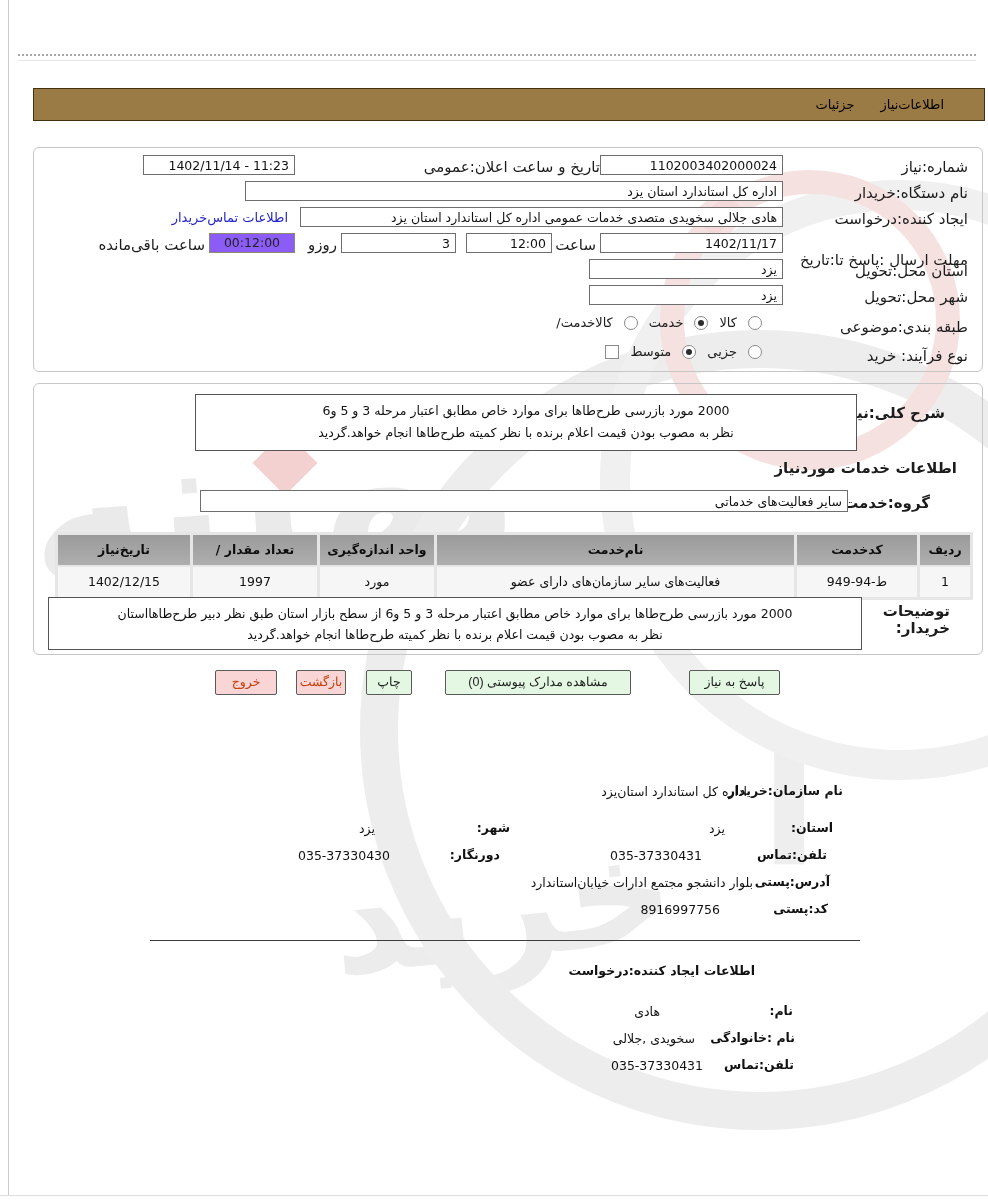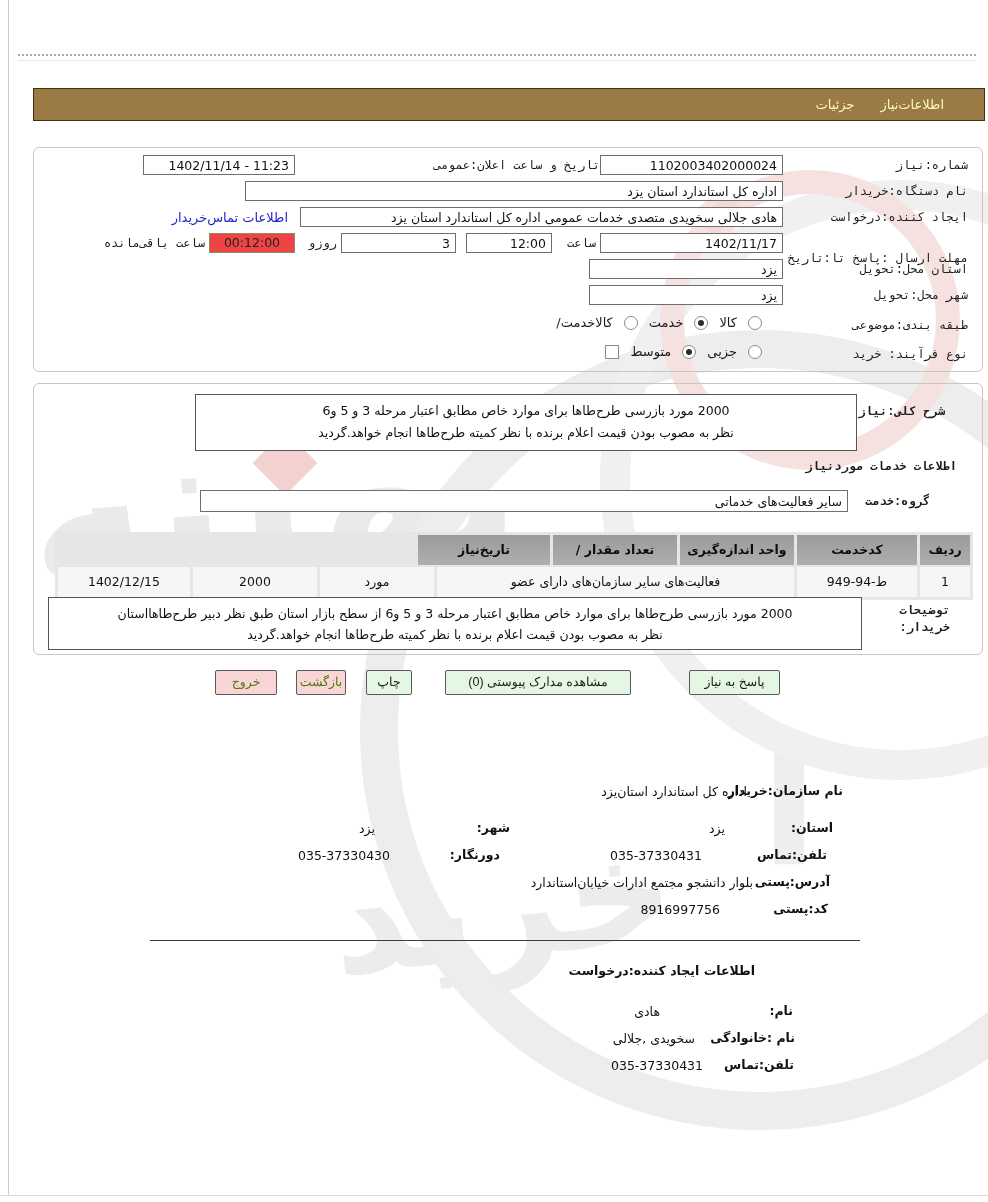--- a/index.html
+++ b/index.html
@@ -25,34 +25,34 @@
   .wm-diamond2 { position:absolute; left:700px; top:195px; width:40px; height:40px; background:#f4d6d6; transform:rotate(45deg); opacity:.7; }
   .wm-text { position:absolute; color:#eaeaea; font-weight:bold; line-height:1; }
   .wm-t1 { left:28px; top:400px; font-size:200px; transform:rotate(-4deg); }
   .wm-t2 { left:330px; top:830px; font-size:150px; color:#ececec; transform:rotate(-6deg); }
   .wm-t3 { left:760px; top:720px; font-size:170px; color:#eeeeee; }
 
   
   .tabbar { position:absolute; left:33px; top:88px; width:952px; height:33px;
             background:#9a7a45; border:1px solid #42300f;
             display:flex; align-items:center; gap:26px; padding:0 40px; }
-  .tabbar .tab { color:#fef9c3; font-size:13px; cursor:default; }
+  .tabbar .tab { color:#000000; font-size:13px; cursor:default; }
 
   
   .panel { position:absolute; border:1px solid #c6c6c6; border-radius:6px; background:transparent; }
   .panel1 { left:33px; top:147px; width:950px; height:225px; }
   .panel2 { left:33px; top:383px; width:950px; height:272px; }
 
-  .lbl { position:absolute; font-size:12px; color:#1c1c1c; white-space:nowrap;font-family:Liberation Mono, monospace; }
+  .lbl { position:absolute; font-size:15px; color:#1c1c1c; white-space:nowrap; }
   .lbl.b { font-weight:bold; }
   .inp { position:absolute; height:20px; background:#fff; border:1px solid #6e6e6e;
          font-size:12.5px; color:#111; font-family:"DejaVu Sans", sans-serif;
          padding:0 5px; direction:rtl; text-align:right; }
   .link { position:absolute; font-size:13px; color:#2323cc; white-space:nowrap; cursor:pointer; }
-  .pill { position:absolute; height:20px; background:#ef4444; border:1px solid #8d8d6d;
+  .pill { position:absolute; height:20px; background:#8b5cf6; border:1px solid #8d8d6d;
           font-size:12.5px; color:#222; text-align:center; line-height:18px; }
 
   .radio { display:inline-block; width:14px; height:14px; border-radius:50%;
            border:1px solid #8a8a8a; background:#fff; position:relative; flex:0 0 auto; }
   .radio.checked::after { content:""; position:absolute; left:3px; top:3px; width:6px; height:6px;
            border-radius:50%; background:#2b2b2b; }
   .checkbox { display:inline-block; width:14px; height:14px; border:1px solid #8a8a8a;
            background:#fff; flex:0 0 auto; }
   .optrow { position:absolute; display:flex; align-items:center; gap:11px; direction:rtl; }
   .optrow .opt { font-size:13px; color:#1c1c1c; white-space:nowrap; }
@@ -68,21 +68,21 @@
   .hcell { background:linear-gradient(180deg,#9b9b9b,#aeaeae); color:#0d0d0d; font-weight:bold;
            font-size:12.5px; height:30px; line-height:30px; text-align:center; }
   .dcell { background:#f6f6f6; color:#111; font-size:12.5px; height:30px; line-height:30px; text-align:center; }
   .c-row { width:50px; } .c-code { width:120px; } .c-name { flex:1; }
   .c-unit { width:114px; } .c-qty { width:124px; } .c-date { width:132px; }
 
   
   .btn { position:absolute; height:25px; border:1px solid #5a5a5a; border-radius:2px;
          font-size:12.5px; text-align:center; line-height:23px; cursor:pointer; white-space:nowrap; }
   .btn.green { background:#e3f7e3; color:#1d1d1d; }
-  .btn.pink  { background:#f9d5d5; color:#4d7c0f; }
+  .btn.pink  { background:#f9d5d5; color:#c2410c; }
 
   
   .secbar { position:absolute; left:152px; top:737px; width:704px; height:31px; background:#9a7a45;
             color:#fff; font-weight:bold; font-size:13.5px; text-align:right;
             line-height:31px; padding-left:10px; padding-right:18px; }
 
   .kv-label { position:absolute; font-size:12.5px; font-weight:bold; color:#111; white-space:nowrap; }
   .kv-value { position:absolute; font-size:12.5px; color:#111; white-space:nowrap; }
 
   .hr { position:absolute; left:150px; top:940px; width:710px; border-top:1px solid #3c3c3c; }
@@ -174,30 +174,31 @@
 
     <div class="lbl b" style="right:31px; top:459px;">اطلاعات خدمات موردنیاز</div>
 
     <div class="lbl b" style="right:58px; top:494px;">گروه:خدمت</div>
     <input class="inp" style="right: 140px; top: 490px; width: 648px; height: 22px;" readonly="" value="سایر فعالیت‌های خدماتی">
 
     <div class="tblwrap">
       <div class="trow">
         <div class="hcell c-row">ردیف</div>
         <div class="hcell c-code">کدخدمت</div>
+        <div class="hcell c-name">نام‌خدمت</div>
         <div class="hcell c-unit">واحد اندازه‌گیری</div>
         <div class="hcell c-qty">تعداد مقدار /</div>
         <div class="hcell c-date">تاریخ‌نیاز</div>
       </div>
       <div class="trow">
         <div class="dcell c-row">1</div>
         <div class="dcell c-code">ط-94-949</div>
         <div class="dcell c-name">فعالیت‌های سایر سازمان‌های دارای عضو</div>
         <div class="dcell c-unit">مورد</div>
-        <div class="dcell c-qty">2000</div>
+        <div class="dcell c-qty">1997</div>
         <div class="dcell c-date">1402/12/15</div>
       </div>
     </div>
 
     <div class="lbl b" style="right:38px; top:603px; text-align:right; line-height:17px;">
       <div>توضیحات</div>
       <div>خریدار:</div>
     </div>
     <div class="txtbox" style="right:126px; top:597px; width:814px; height:53px; line-height:21px;">
       <div>2000 مورد بازرسی طرح‌طاها برای موارد خاص مطابق اعتبار مرحله 3 و 5 و6 از سطح بازار استان طبق نظر دبیر طرح‌طاها‌استان</div>

